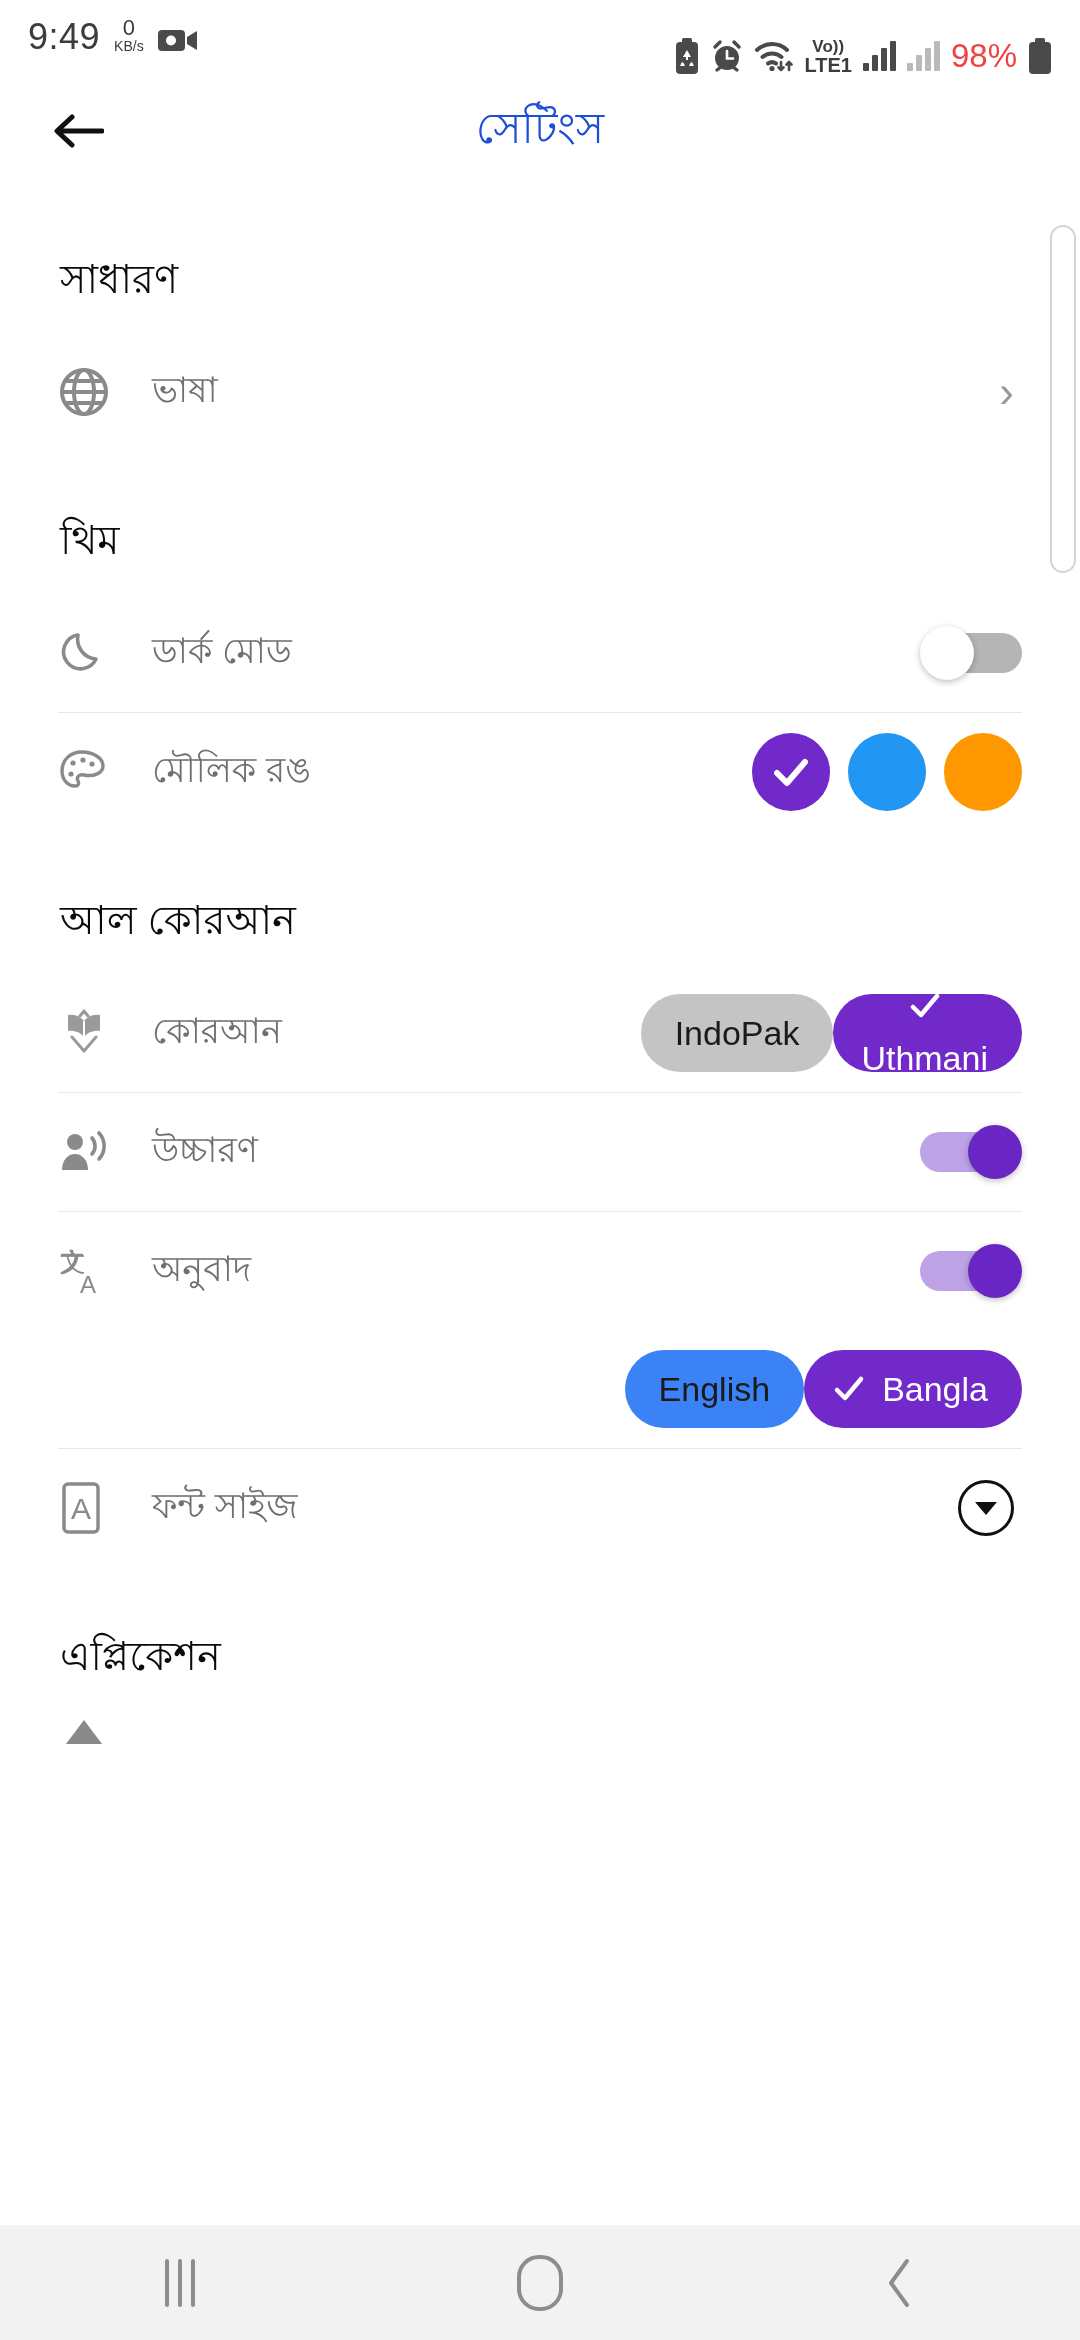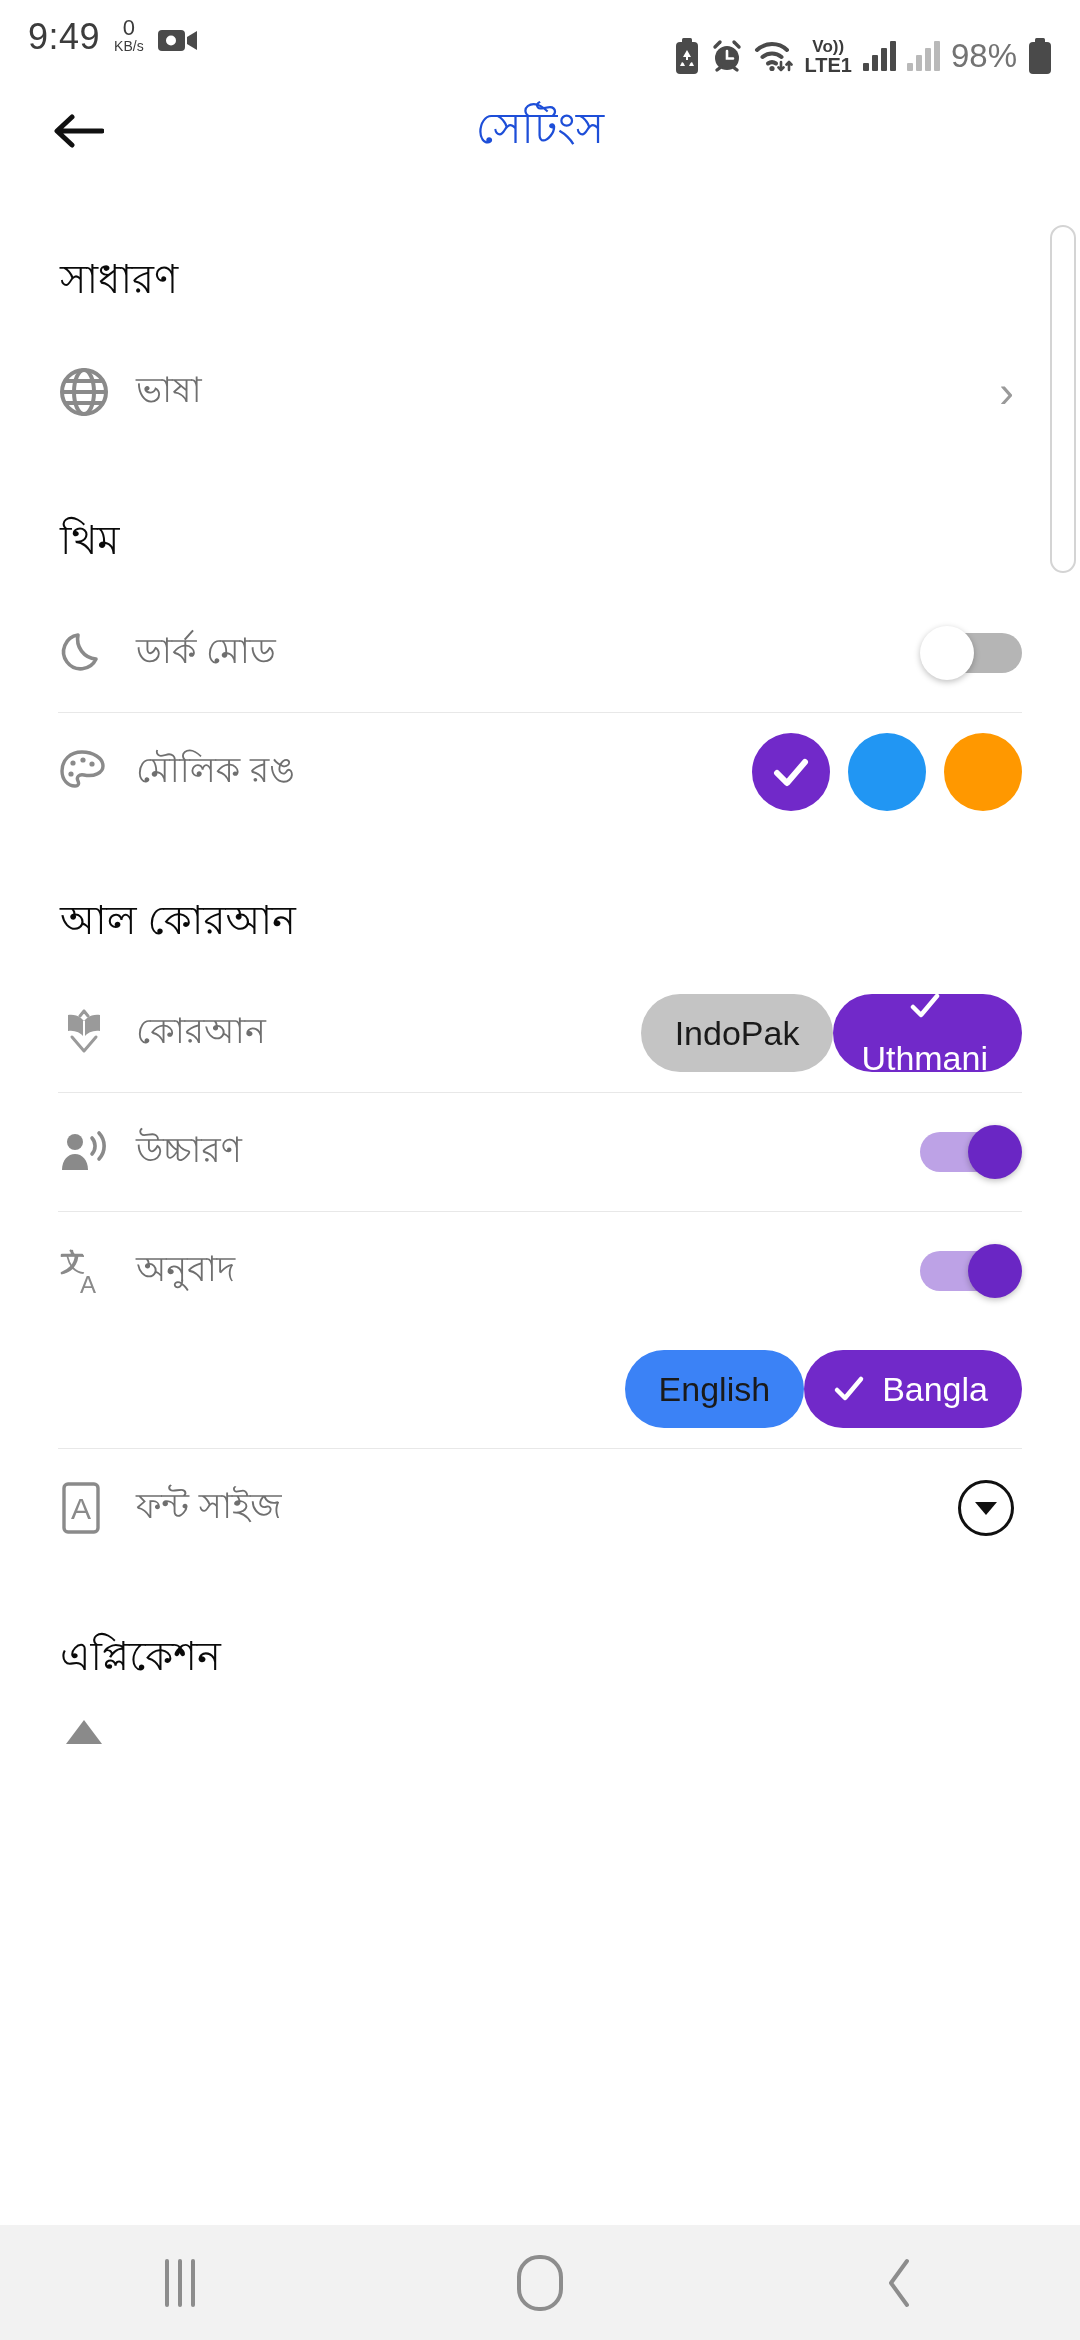--- a/index.html
+++ b/index.html
@@ -21,21 +21,21 @@
   .sb-clock { font-size:36px; color:#3c3c3c; letter-spacing:.5px; line-height:1; }
   .sb-netspeed { display:flex; flex-direction:column; align-items:center; line-height:1; margin-bottom:2px; }
   .sb-netspeed .n { font-size:22px; color:#3c3c3c; }
   .sb-netspeed .u { font-size:14px; color:#3c3c3c; }
   .sb-spacer { flex:1; }
   .sb-right { display:flex; align-items:center; gap:11px;margin-top:40px; }
   .sb-icon { display:flex; align-items:center; }
   .sb-volte { display:flex; flex-direction:column; align-items:center; line-height:1.0; color:#3c3c3c; }
   .sb-volte .vo { font-size:17px; font-weight:bold; }
   .sb-volte .lte { font-size:20px; font-weight:bold; }
-  .sb-batt { font-size:33px; color:#737373; letter-spacing:0; }
+  .sb-batt { font-size:33px; color:#ef4444; letter-spacing:0; }
   .bars { display:flex; align-items:flex-end; gap:3px; height:30px; }
   .bars i { display:block; width:6px; background:#4a4a4a; border-radius:1px; }
   .bars i:nth-child(1){ height:8px; }
   .bars i:nth-child(2){ height:16px; }
   .bars i:nth-child(3){ height:23px; }
   .bars i:nth-child(4){ height:30px; }
   .bars.dim i { background:#b9b9b9; }
   .bars.dim i:nth-child(1){ background:#b9b9b9; }
 
   
@@ -56,21 +56,21 @@
   .content {
     position:absolute; top:190px; left:0; width:1080px; height:2035px;
     overflow:hidden;
   }
   .section-title {
     font-size:40px; color:#0a0a0a; padding:0 60px;
     margin-top:58px; margin-bottom:18px;
   }
   .row {
     position:relative; display:flex; align-items:center;
-    min-height:118px; padding:0 58px;
+    min-height:118px; padding:0 58px;gap:16px;
   }
   .row-icon {
     width:78px; min-width:78px; display:flex; align-items:center; justify-content:flex-start;
     color:#8a8a8a;
   }
   .row-label {
     font-size:35px; color:#6f6f6f; flex:1;
     font-family:"Liberation Sans", sans-serif;
   }
   .row-right { display:flex; align-items:center; gap:0; margin-left:auto; }

